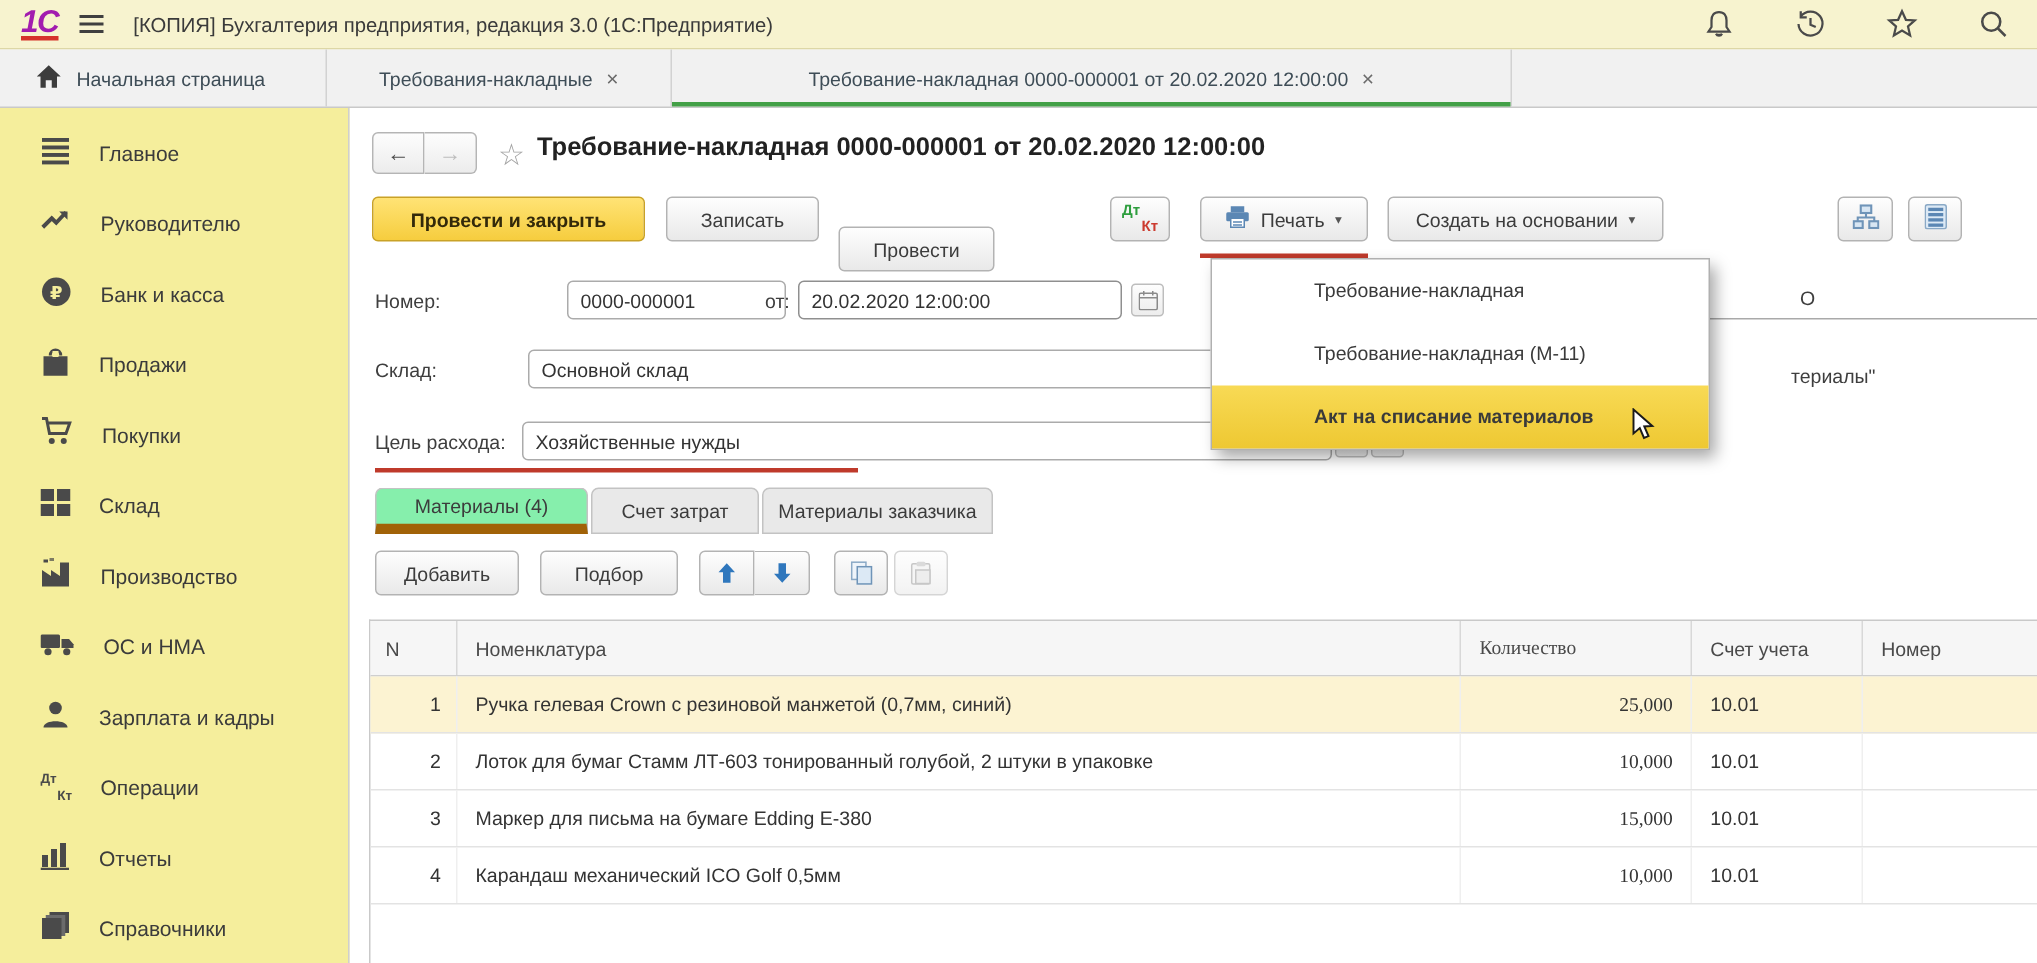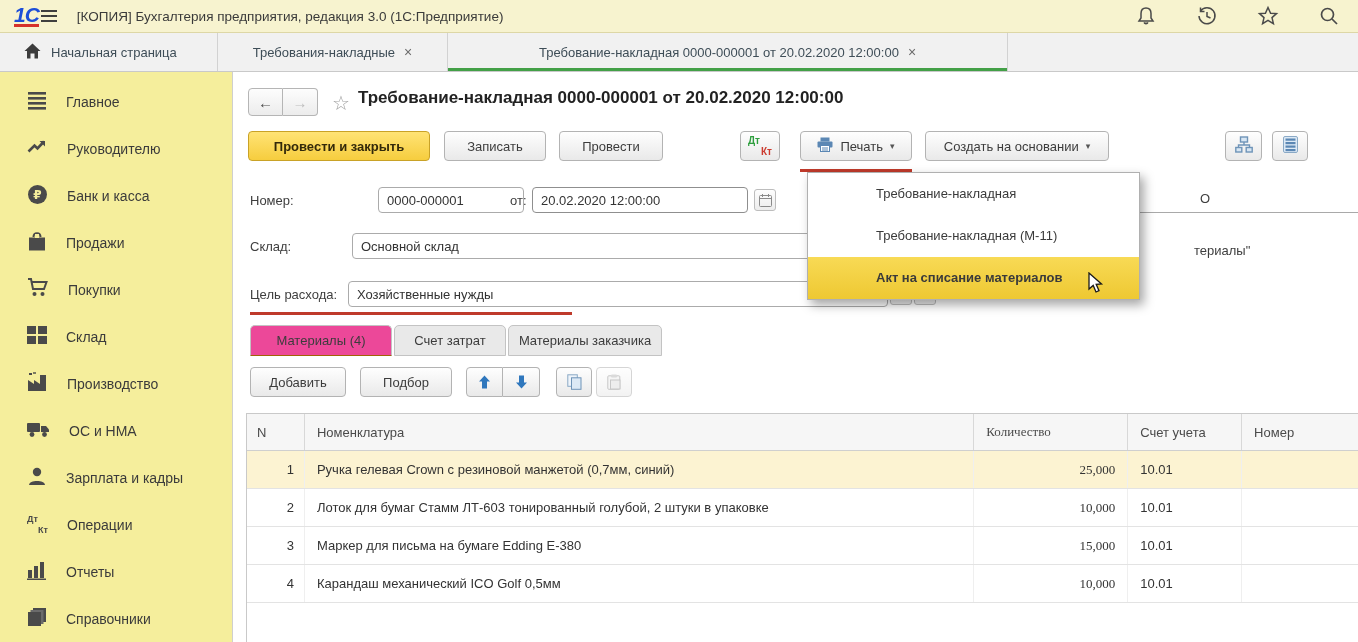--- a/index.html
+++ b/index.html
@@ -2,22 +2,22 @@
 <html><head>
 <meta charset="utf-8">
 <style>
   * { box-sizing: border-box; margin: 0; padding: 0; }
   html,body { width:1358px; height:642px; overflow:hidden; }
   body { font-family:"Liberation Sans","DejaVu Sans",sans-serif; background:#fff; position:relative; color:#333; }
 
   
   .topbar { position:absolute; left:0; top:0; width:1358px; height:33px; background:#f7f3cf;
             border-bottom:1px solid #ddd7a6; display:flex; align-items:center; padding:0 14px; }
-  .logo { font-weight:800; font-style:italic; font-size:21px; color:#1d4ed8; letter-spacing:-1px;
-          border-bottom:3px solid #d6322b; line-height:19px; margin-right:2px; }
+  .logo { font-weight:800; font-style:italic; font-size:21px; color:#a21caf; letter-spacing:-1px;
+          border-bottom:3px solid #d6322b; line-height:19px; margin-right:14px; }
   .burger { margin-right:20px; display:flex; flex-direction:column; gap:3px; cursor:pointer; }
   .burger i { display:block; width:16px; height:2px; background:#3f3f3f; }
   .tb-title { font-size:13.5px; color:#3a3a3a; }
   .tb-icons { margin-left:auto; display:flex; gap:39px; align-items:center; padding-right:4px; }
   .tb-icons svg { display:block; }
 
   
   .tabbar { position:absolute; left:0; top:33px; width:1358px; height:39px; background:#f1f1f1;
             border-bottom:1px solid #c9c9c9; display:flex; font-size:13px; color:#3e4d57; }
   .tb-home { width:218px; display:flex; align-items:center; gap:10px; padding-left:24px;
@@ -64,21 +64,21 @@
   .finput { position:absolute; height:26px; border:1px solid #ababab; border-radius:4px; background:#fff;
             font-size:13px; color:#333; padding:0 8px; font-family:inherit; }
   .smallbtn { position:absolute; width:22px; height:22px; border:1px solid #bdbdbd; border-radius:3px;
               background:linear-gradient(#fdfdfd,#ededed); cursor:pointer; display:flex; align-items:center; justify-content:center; }
   .fragment { position:absolute; font-size:13px; color:#3e3e3e; white-space:nowrap; }
   .frag-line { position:absolute; height:1px; background:#a9a9a9; }
   .red-underline-purpose { position:absolute; left:16px; top:240px; width:322px; height:3px; background:#bf3a2b; }
 
   .sec-tab { position:absolute; top:253px; height:31px; border:1px solid #c3c3c3; border-radius:5px 5px 0 0;
              font-size:13px; color:#3c3c3c; display:flex; align-items:center; justify-content:center; cursor:pointer; }
-  .sec-tab.active { background:#ec4899; border-bottom:1px solid #a16207; z-index:2; }
+  .sec-tab.active { background:#86efac; border-bottom:7px solid #a16207; z-index:2; }
   .sec-tab.idle { background:#e9e9e9; }
 
   .tbtn { position:absolute; top:295px; height:30px; border:1px solid #b3b3b3; border-radius:4px;
           background:linear-gradient(#fefefe,#e9e9e9); font-size:13px; color:#3c3c3c;
           display:flex; align-items:center; justify-content:center; cursor:pointer; }
   .tbtn.disabled { opacity:.55; }
   .joined-left  { border-radius:4px 0 0 4px; }
   .joined-right { border-radius:0 4px 4px 0; border-left:none; }
 
   
@@ -266,21 +266,21 @@
 
   <div class="navgroup">
     <div class="navbtn back">←</div>
     <div class="navbtn fwd">→</div>
   </div>
   <div class="fav-star">☆</div>
   <div class="doc-title">Требование-накладная 0000-000001 от 20.02.2020 12:00:00</div>
 
   <div class="btn primary" style="left:14px; width:182px;">Провести и закрыть</div>
   <div class="btn" style="left:210px; width:102px;">Записать</div>
-  <div class="btn" style="left:325px; width:104px;">Провести</div>
+  <div class="btn" style="left:325px; width:104px;margin-top:20px;">Провести</div>
   <div class="btn dtkt-btn" style="left:506px; width:40px;">
     <span class="dt">Дт</span>
     <span class="kt">Кт</span>
   </div>
   <div class="btn" style="left:566px; width:112px;">
     <span>
       <svg width="16" height="15" viewBox="0 0 16 15">
           <rect x="3.5" y="0.5" width="9" height="4" fill="#5b87b4"></rect>
           <rect x="0.5" y="4.5" width="15" height="6" rx="1" fill="#5b87b4"></rect>
           <rect x="3.5" y="8.5" width="9" height="6" fill="#fff" stroke="#5b87b4"></rect>

